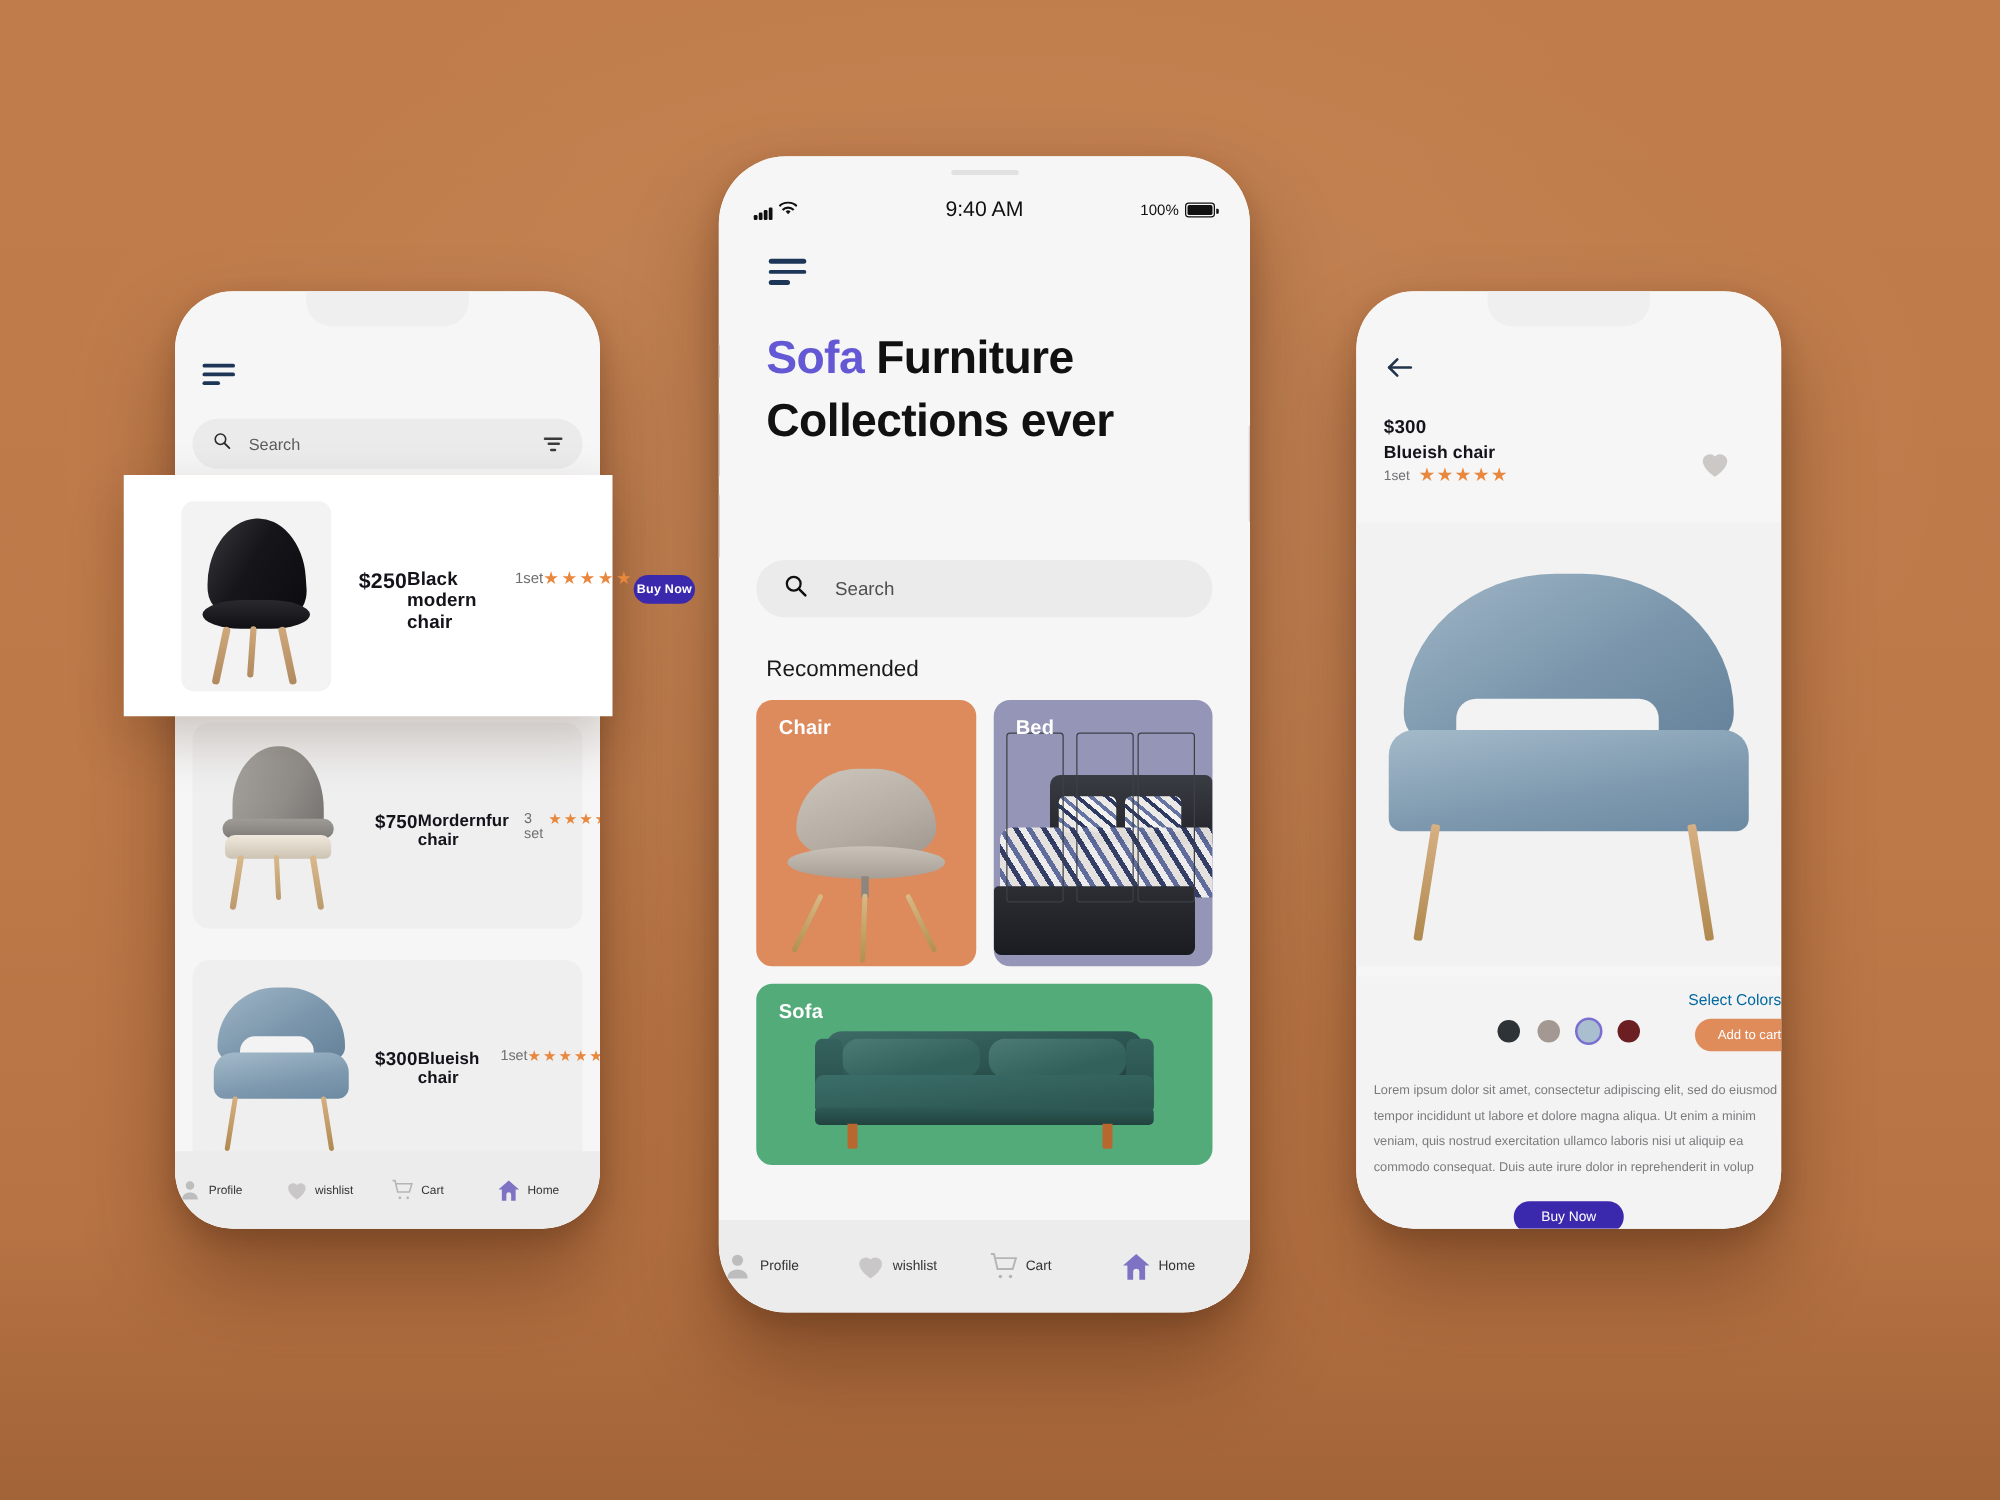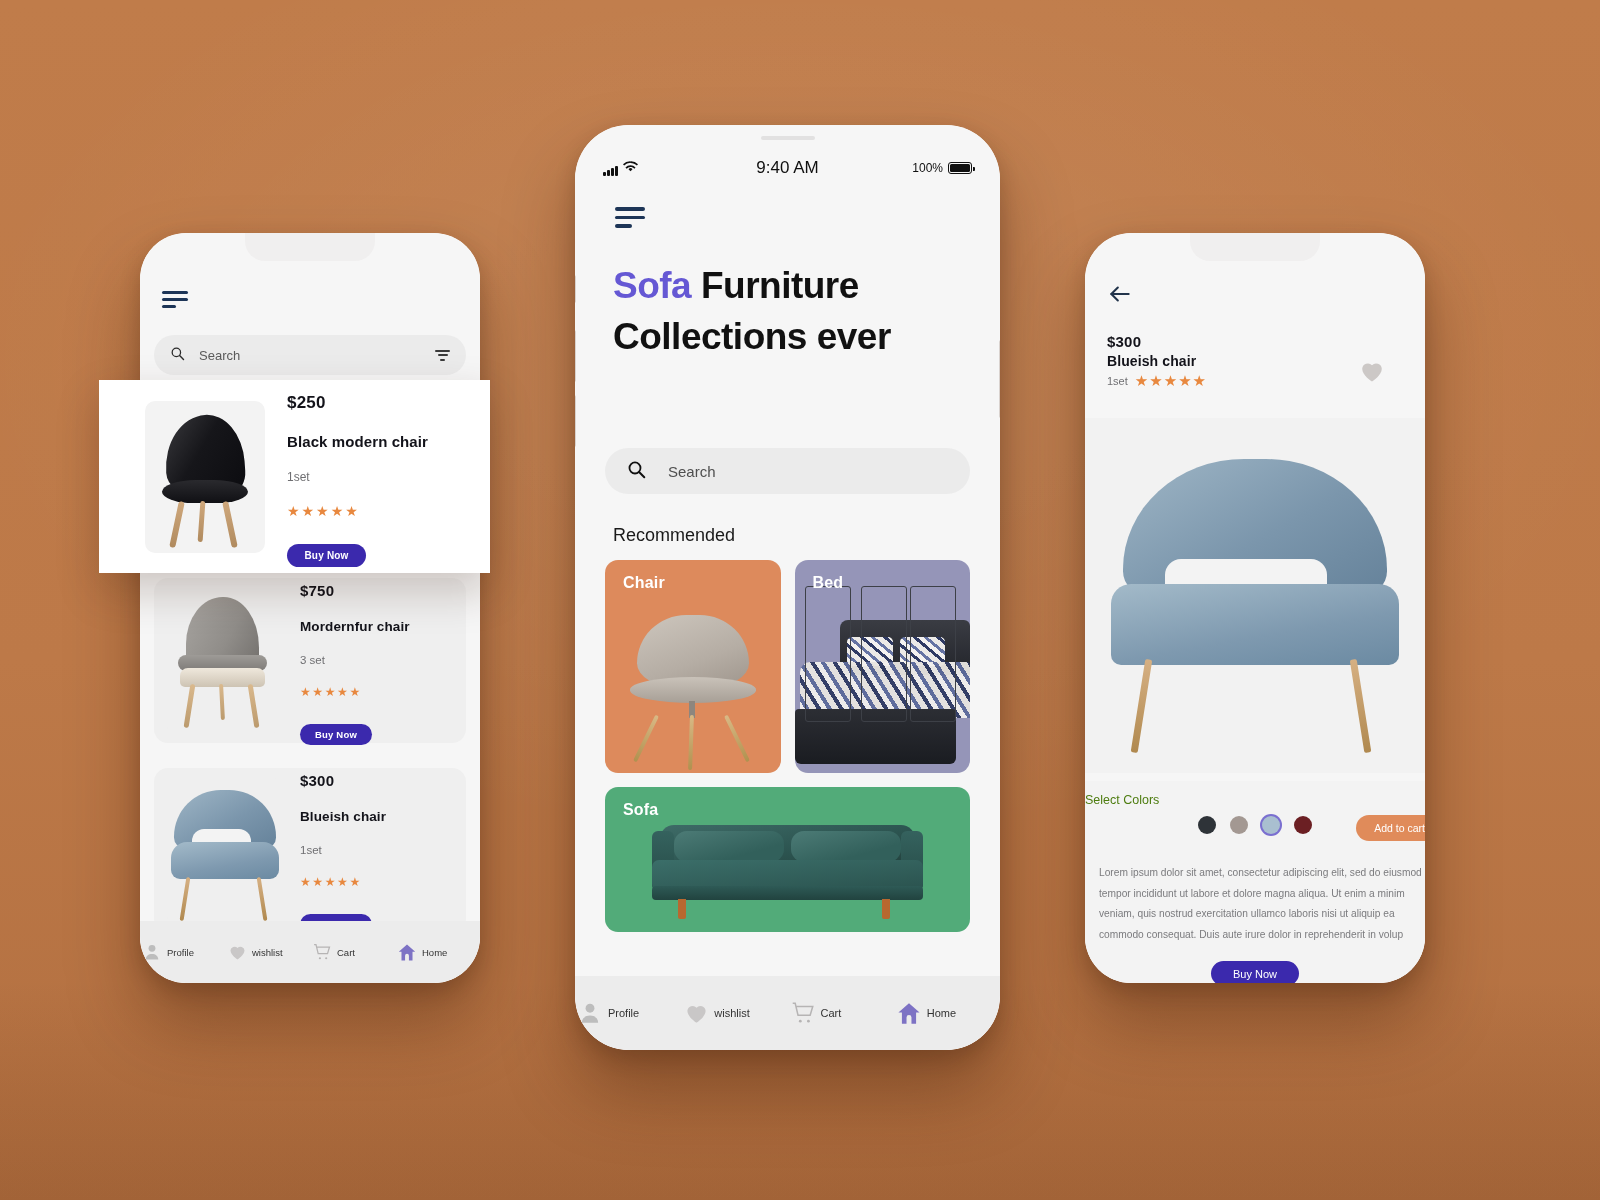--- a/index.html
+++ b/index.html
@@ -93,21 +93,21 @@
     display: flex; align-items: center; gap: 16px; padding: 10px 12px;
   }
   .prod-card.c1 { top: 0; }
   .prod-card.c2 { top: 190px; }
   .prod-card.c3 { top: 380px; }
 
   .prod-thumb {
     width: 118px; height: 145px; border-radius: 10px;
     background: #efefef; position: relative; overflow: hidden; flex: none;
   }
-  .prod-info { display: flex; flex-direction: column; gap: 20px; padding-top: 6px; }
+  .prod-info { display: flex; flex-direction: row; gap: 0; padding-top: 6px; }
   .price { font-size: 15px; font-weight: bold; color: #13131a; letter-spacing: .2px; }
   .pname { font-size: 13.5px; font-weight: bold; color: #13131a; letter-spacing: .1px; }
   .pset { font-size: 11.5px; color: #6f6f72; }
   .stars { font-size: 12px; color: #e8883f; letter-spacing: 1.6px; line-height: 1.1; }
   .buy-btn {
     margin-top: 5px; width: 72px; height: 21px; border: none;
     background: #3b29ad; color: #fff; border-radius: 12px;
     font-size: 9.5px; font-weight: bold; font-family: "Liberation Sans", sans-serif;
     cursor: pointer; letter-spacing: .2px;
   }
@@ -217,21 +217,21 @@
   .dh-row .stars { font-size: 15px; letter-spacing: 1px; }
   .heart-fav { position: absolute; right: 16px; top: 24px; }
 
   .hero-img {
     position: absolute; left: 0; right: 0; top: 185px; height: 355px;
     background: #f2f2f2; overflow: hidden;
   }
   .detail-lower { position: absolute; left: 0; right: 0; top: 548px; bottom: 0; background: #f3f3f3; }
 
   .select-colors-label {
-    text-align: left; font-size: 12.5px; color: #4d7c0f; padding-top: 12px;
+    text-align: right; font-size: 12.5px; color: #0369a1; padding-top: 12px; margin-left: 48px;
   }
   .swatches { display: flex; justify-content: center; gap: 14px; margin-top: 9px; }
   .swatch { width: 18px; height: 18px; border-radius: 50%; }
   .swatch.selected { box-shadow: 0 0 0 2px #7a6fd0; }
 
   .add-cart-btn {
     position: absolute; right: -18px; top: 34px;
     background: #e08b5a; color: #fff; border: none;
     border-radius: 16px; padding: 7px 18px;
     font-size: 10.5px; font-family: "Liberation Sans", sans-serif;

